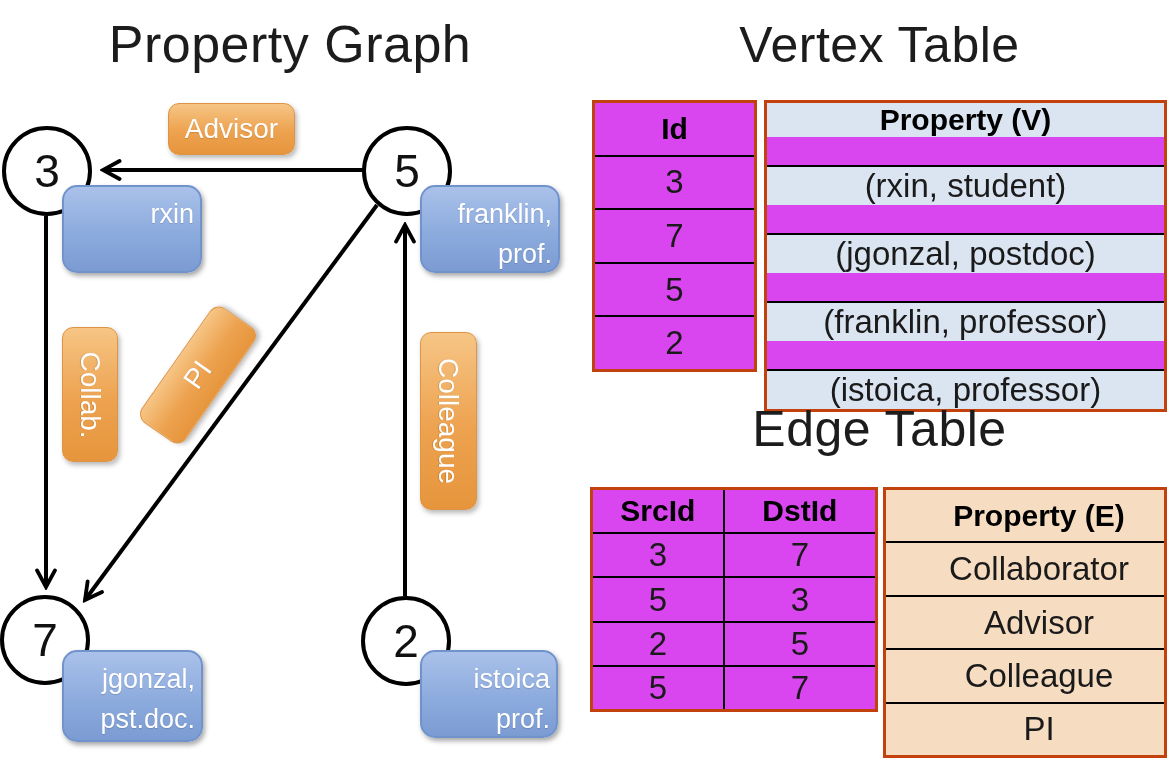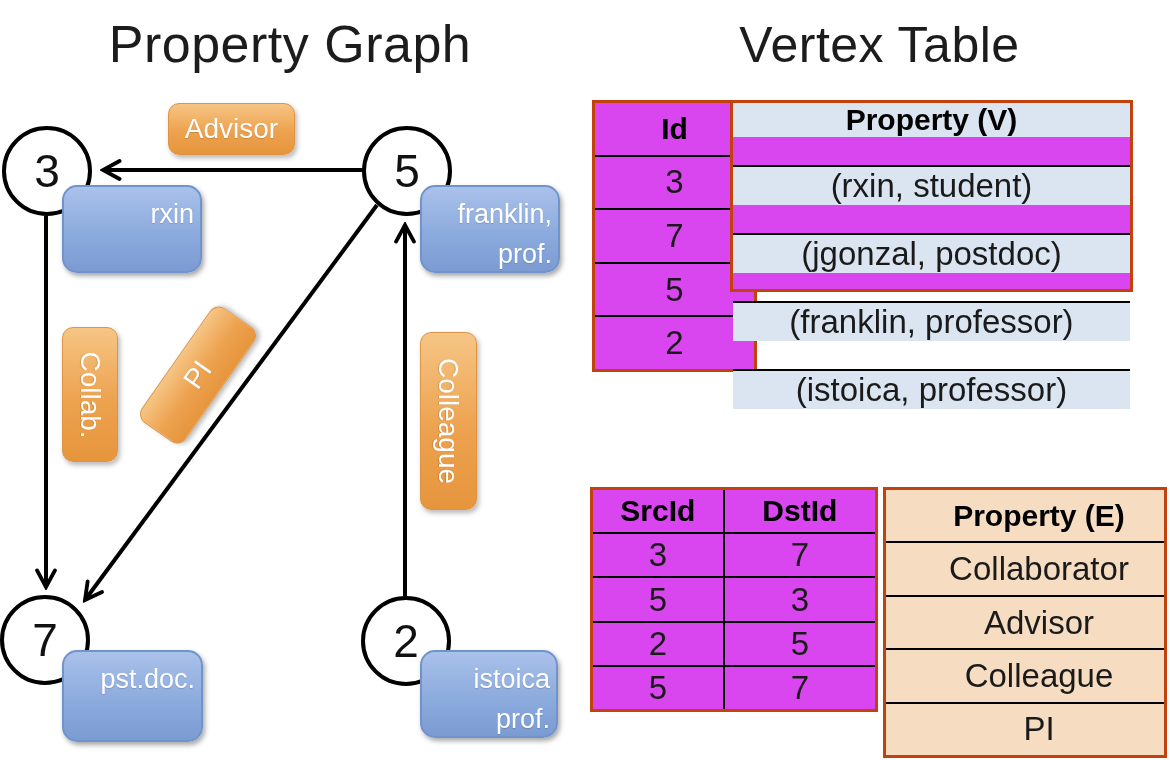--- a/index.html
+++ b/index.html
@@ -77,20 +77,21 @@
     </div>
 
   <div class="pbox" style="left:62px;top:185px;width:140px;height:88px;">
     <div>rxin</div>
   </div>
   <div class="pbox" style="left:420px;top:185px;width:140px;height:88px;">
     <div>franklin,</div>
     <div>prof.</div>
   </div>
   <div class="pbox" style="left:62px;top:650px;width:141px;height:92px;">
+    <div>jgonzal,</div>
     <div>pst.doc.</div>
   </div>
   <div class="pbox" style="left:420px;top:650px;width:138px;height:88px;">
     <div>istoica</div>
     <div>prof.</div>
   </div>
 
   <div class="elabel" style="left:168px;top:103px;width:127px;height:52px;">
     <span>Advisor</span>
   </div>
@@ -117,38 +118,39 @@
         <div class="tcell">7</div>
       </div>
     <div class="trow">
         <div class="tcell">5</div>
       </div>
     <div class="trow">
         <div class="tcell">2</div>
       </div>
   </div>
 
-  <div class="subtable" style="left:730px;top:100px;width:403px;height:192px;gap:28px;">
+  <div class="subtable" style="left:764px;top:100px;width:403px;height:312px;gap:28px;">
     <div class="trow theader">
         <div class="tcell bluebg">Property (V)</div>
       </div>
     <div class="trow">
         <div class="tcell bluebg">(rxin, student)</div>
       </div>
     <div class="trow">
         <div class="tcell bluebg">(jgonzal, postdoc)</div>
       </div>
     <div class="trow">
         <div class="tcell bluebg">(franklin, professor)</div>
       </div>
     <div class="trow">
         <div class="tcell bluebg">(istoica, professor)</div>
       </div>
   </div>
 
+  <div class="big-title" style="left:592px;top:400px;width:575px;font-size:50px;">Edge Table</div>
 
   <div class="subtable" style="left:590px;top:487px;width:288px;height:225px;">
     <div class="trow theader">
       <div class="tcell" style="flex:0 0 46%;">SrcId</div>
       <div class="tcell divleft">DstId</div>
     </div>
     <div class="trow">
       <div class="tcell" style="flex:0 0 46%;">3</div>
       <div class="tcell divleft">7</div>
     </div>

